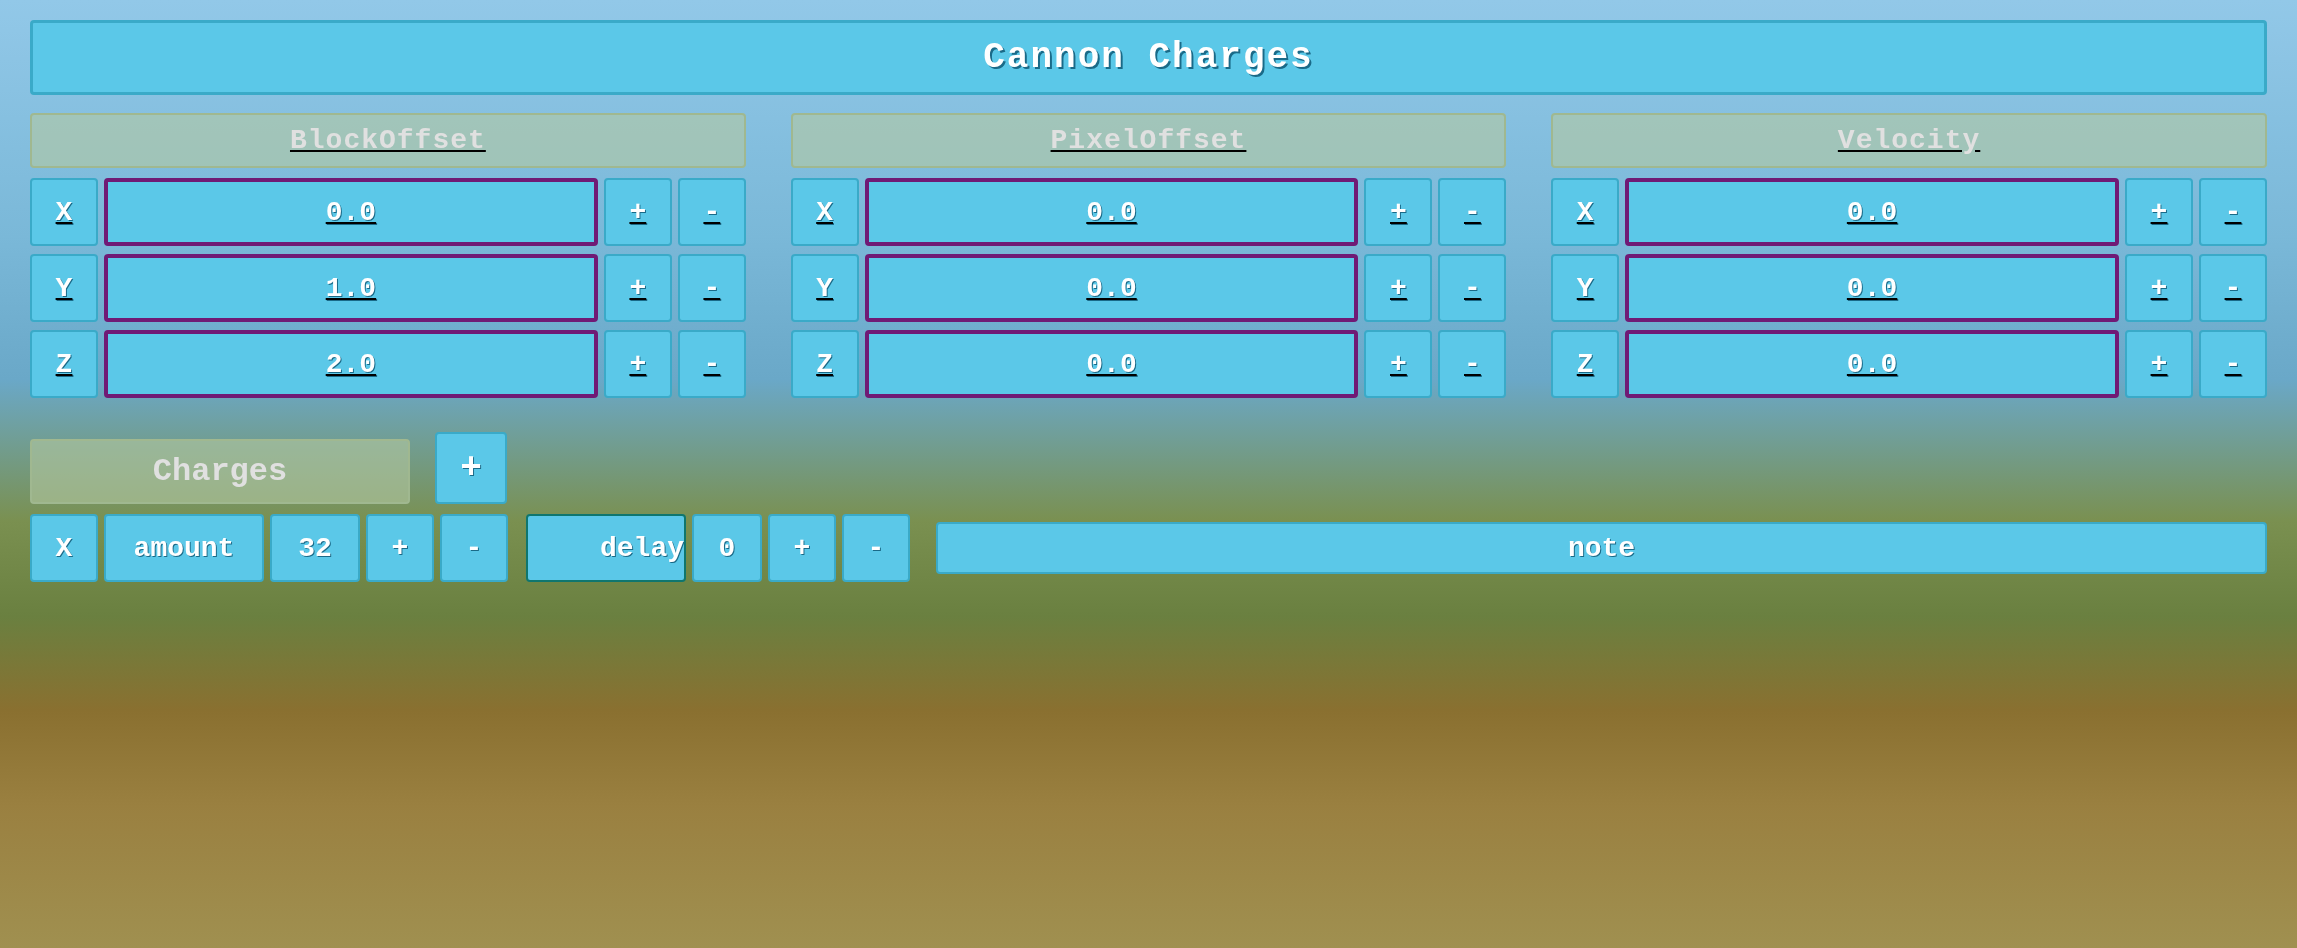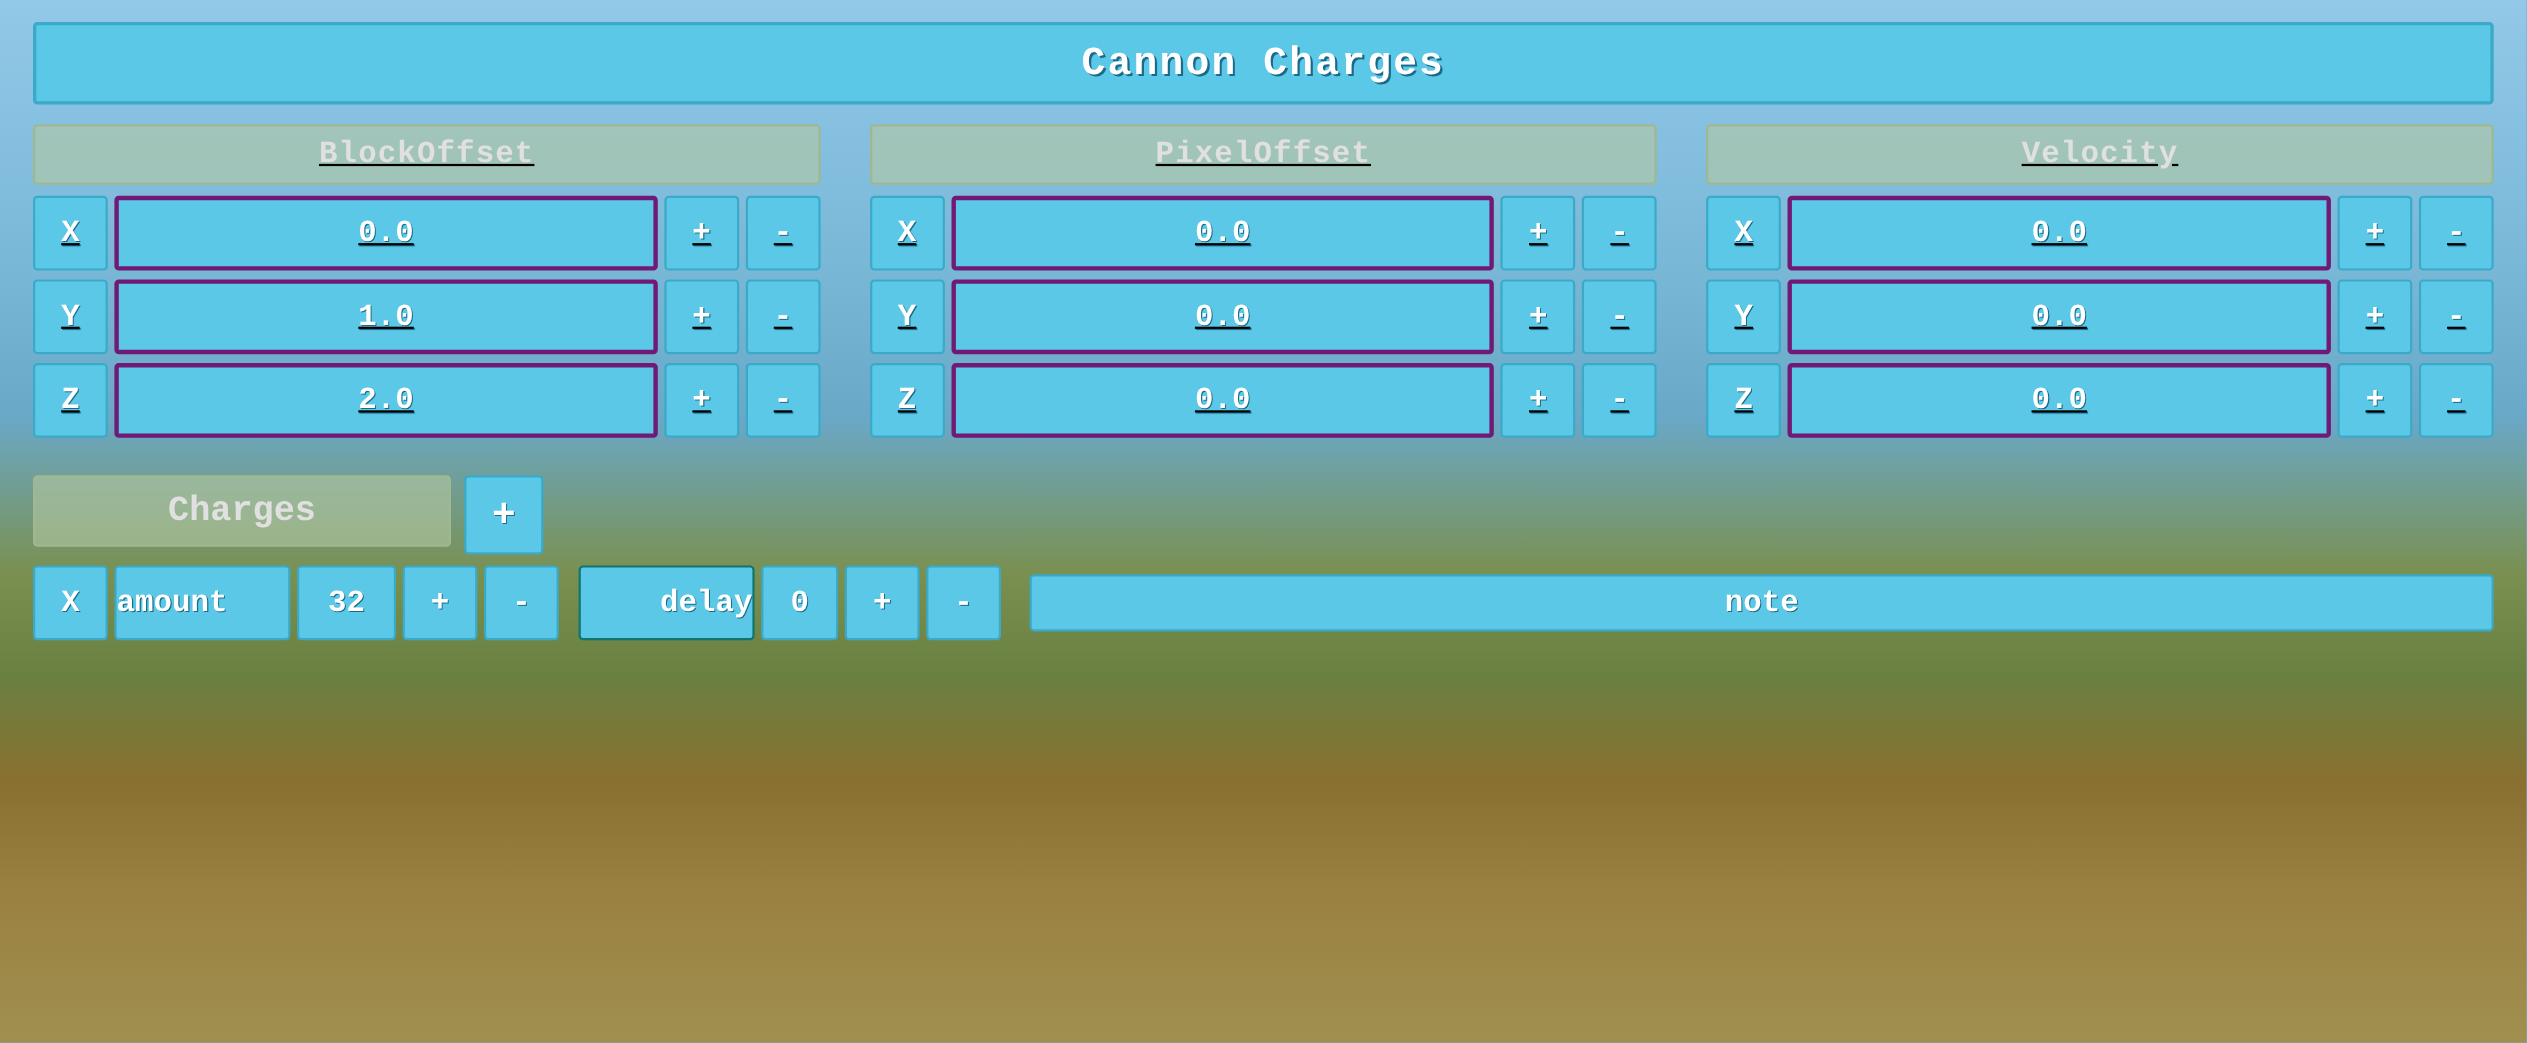--- a/index.html
+++ b/index.html
@@ -122,22 +122,22 @@
     
     .charges-section {
       margin-top: 30px;
       display: flex;
       flex-direction: column;
       gap: 10px;
     }
 
     .charges-header-row {
       display: flex;
-      align-items: flex-start;
-      gap: 12px;
+      align-items: flex-end;
+      gap: 25px;
     }
 
     .charges-label-box {
       background: rgba(180, 200, 160, 0.6);
       border: 2px solid #a0b890;
       border-radius: 4px;
       color: #e0e0e0;
       font-size: 32px;
       font-weight: bold;
       padding: 12px 60px;
@@ -208,20 +208,21 @@
       background: #5bc8e8;
       border: 2px solid #3aaac8;
       border-radius: 4px;
       color: #fff;
       font-size: 28px;
       font-weight: bold;
       width: 160px;
       height: 68px;
       display: flex;
       align-items: center;
+      justify-content: center;
       text-shadow: 1px 1px 0 #1a6a88;
       flex-shrink: 0;
     }
 
     .charge-amount-val {
       background: #5bc8e8;
       border: 2px solid #3aaac8;
       border-radius: 4px;
       color: #fff;
       font-size: 28px;

